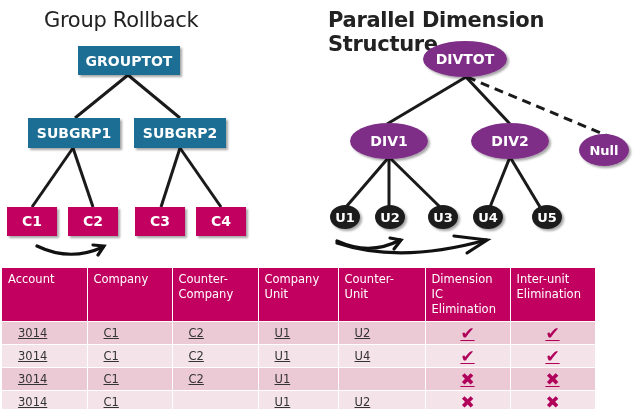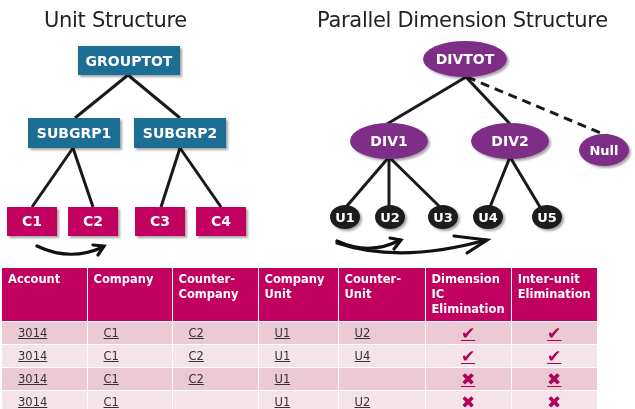--- a/index.html
+++ b/index.html
@@ -1,36 +1,36 @@
 <!DOCTYPE html>
 <html><head>
 <meta charset="utf-8">
 <style>
   html, body { margin:0; padding:0; background:#ffffff; }
   body { width:635px; height:409px; position:relative; overflow:hidden; font-family:"Liberation Sans", sans-serif; }
   .title { position:absolute; top:8px; font-size:21px; color:#222; font-family:"DejaVu Sans", sans-serif; letter-spacing:-0.3px; }
   #title-left { left:44px; }
-  #title-right { left:317px; }
+  #title-right { left:328px;font-weight:bold; }
   svg#diagram { position:absolute; left:0; top:0; }
   .box-blue { fill:#1a6e94; }
   .box-mag { fill:#c2005f; }
   .ell-purple { fill:#7f2f88; }
   .ell-black { fill:#1c1c1c; }
   .nodetxt { font-family:"DejaVu Sans", sans-serif; font-weight:bold; fill:#ffffff; text-anchor:middle; dominant-baseline:central; }
   table#elim { position:absolute; left:2px; top:268px; border-collapse:collapse; font-family:"DejaVu Sans", sans-serif; font-size:11.5px; }
-  #elim th { background:#c2005f; color:#fff; font-weight:bold; text-align:left; vertical-align:top; padding:4px 6px; height:33px; border-right:1.5px solid #fff; line-height:15px; box-sizing:border-box;margin-left:28px; }
+  #elim th { background:#c2005f; color:#fff; font-weight:normal; text-align:left; vertical-align:top; padding:4px 6px; height:33px; border-right:1.5px solid #fff; line-height:15px; box-sizing:border-box;margin-left:28px; }
   #elim td { height:23px; padding:0 16px; color:#333; border-right:1.5px solid #fff; border-top:1.5px solid #fff; box-sizing:border-box;text-decoration:underline; }
   #elim tr.odd td { background:#ebcad6; }
   #elim tr.even td { background:#f4e4ea; }
   #elim td.mark { text-align:center; color:#b0005a; font-size:17px; font-weight:bold; }
 </style>
 </head>
 <body>
 
-<div class="title" id="title-left">Unit Structure</div>
+<div class="title" id="title-left">Group Rollback</div>
 <div class="title" id="title-right">Parallel Dimension Structure</div>
 
 <svg id="diagram" width="635" height="268" viewBox="0 0 635 268">
   <defs>
     <filter id="sh" x="-20%" y="-20%" width="150%" height="160%">
       <feDropShadow dx="2" dy="2" stdDeviation="1.2" flood-color="#000" flood-opacity="0.35"></feDropShadow>
     </filter>
   </defs>
 
   <g stroke="#1a1a1a" stroke-width="3" fill="none">

